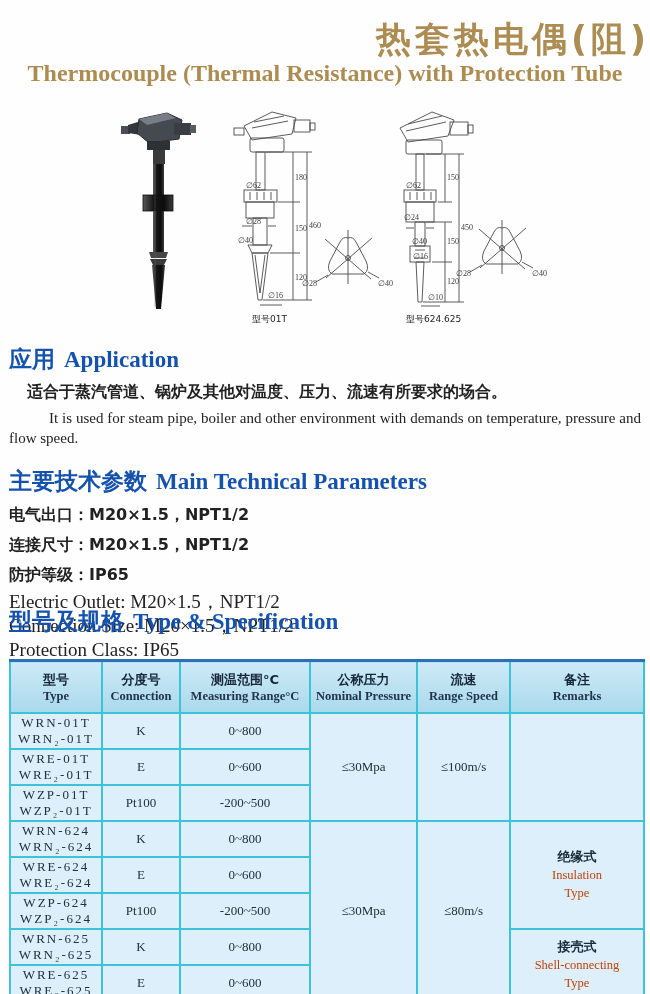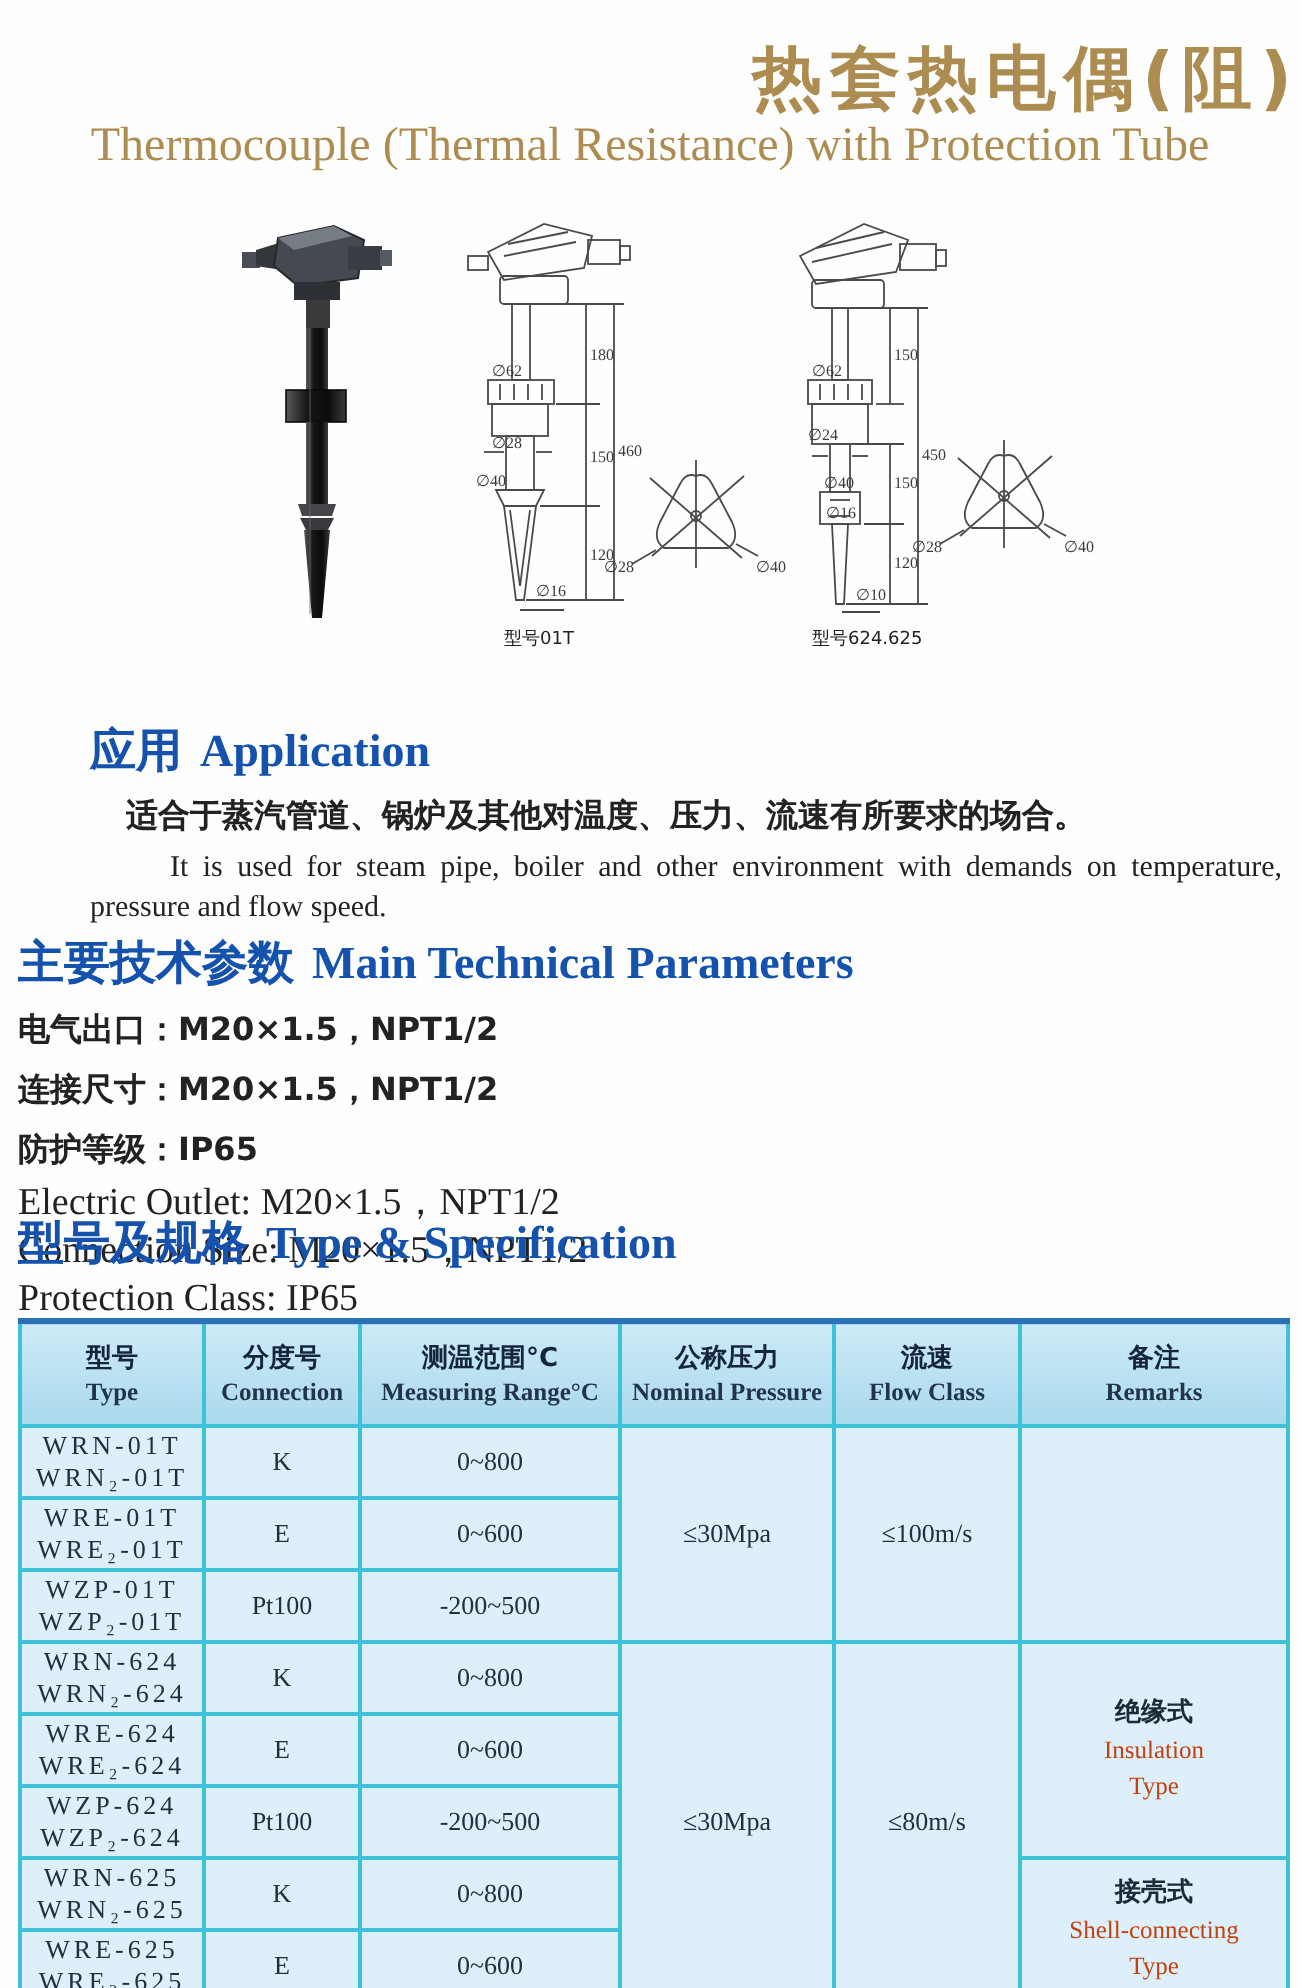--- a/index.html
+++ b/index.html
@@ -4,39 +4,39 @@
 <style>
   html,body{margin:0;padding:0;background:#f2f2f2;}
   .page{position:relative;width:650px;height:994px;background:#fefefe;margin:0 auto;
         font-family:"Liberation Serif",serif;color:#1c1c1c;overflow:hidden;}
 
   
   .title-zh{position:absolute;top:16px;left:0;right:0;text-align:right;
             font-family:"DejaVu Sans",sans-serif;font-weight:bold;font-size:35px;
             letter-spacing:4px;color:#ad8c51;}
   .title-en{position:absolute;top:60px;left:0;right:0;text-align:center;
-            font-family:"Liberation Serif",serif;font-weight:normal;font-size:24px;color:#ad8c51;}
+            font-family:"Liberation Serif",serif;font-weight:bold;font-size:24px;color:#ad8c51;}
 
   
   .figures{position:absolute;top:110px;left:0;width:650px;height:222px;}
   .fig{position:absolute;}
   .fig-photo{left:110px;top:2px;}
   .fig-d1{left:222px;top:0;}
   .fig-d2{left:392px;top:0;}
   .lw{stroke:#4a4a4a;stroke-width:0.9;fill:none;}
   .dimtxt{font-family:"Liberation Serif",serif;font-size:8px;fill:#3a3a3a;}
   .figlabel{font-family:"DejaVu Sans",sans-serif;font-size:9px;fill:#222;}
 
   
   .sec{position:absolute;left:9px;right:9px;}
   .h2{display:flex;align-items:baseline;gap:9px;margin:0;}
   .h2 .zh{font-family:"DejaVu Sans",sans-serif;font-weight:bold;font-size:23px;color:#1552ad;}
   .h2 .en{font-family:Liberation Serif, serif;font-weight:bold;font-size:23px;color:#1552ad;}
 
-  .sec-app{top:360px;margin-left:36px;}
+  .sec-app{top:344px;}
   .app-zh{margin-top:7px;padding-left:18px;font-family:"DejaVu Sans",sans-serif;
           font-weight:600;font-size:16px;color:#222;}
   .app-en{margin-top:5px;font-size:15px;line-height:20px;text-indent:40px;text-align:justify;color:#222;}
 
   .sec-params{top:466px;}
   .param-zh{margin-top:6px;font-family:"DejaVu Sans",sans-serif;font-weight:600;
             font-size:16px;line-height:24px;color:#222;}
   .param-en{margin-top:5px;font-size:19px;line-height:19px;color:#222;}
 
   .sec-spec{top:606px;}
@@ -268,21 +268,21 @@
           <th>
             <div class="th-zh">测温范围°C</div>
             <div class="th-en">Measuring Range°C</div>
           </th>
           <th>
             <div class="th-zh">公称压力</div>
             <div class="th-en">Nominal Pressure</div>
           </th>
           <th>
             <div class="th-zh">流速</div>
-            <div class="th-en">Flow Class</div>
+            <div class="th-en">Range Speed</div>
           </th>
           <th>
             <div class="th-zh">备注</div>
             <div class="th-en">Remarks</div>
           </th>
         </tr>
       </thead>
       <tbody>
         <tr>
           <td>

